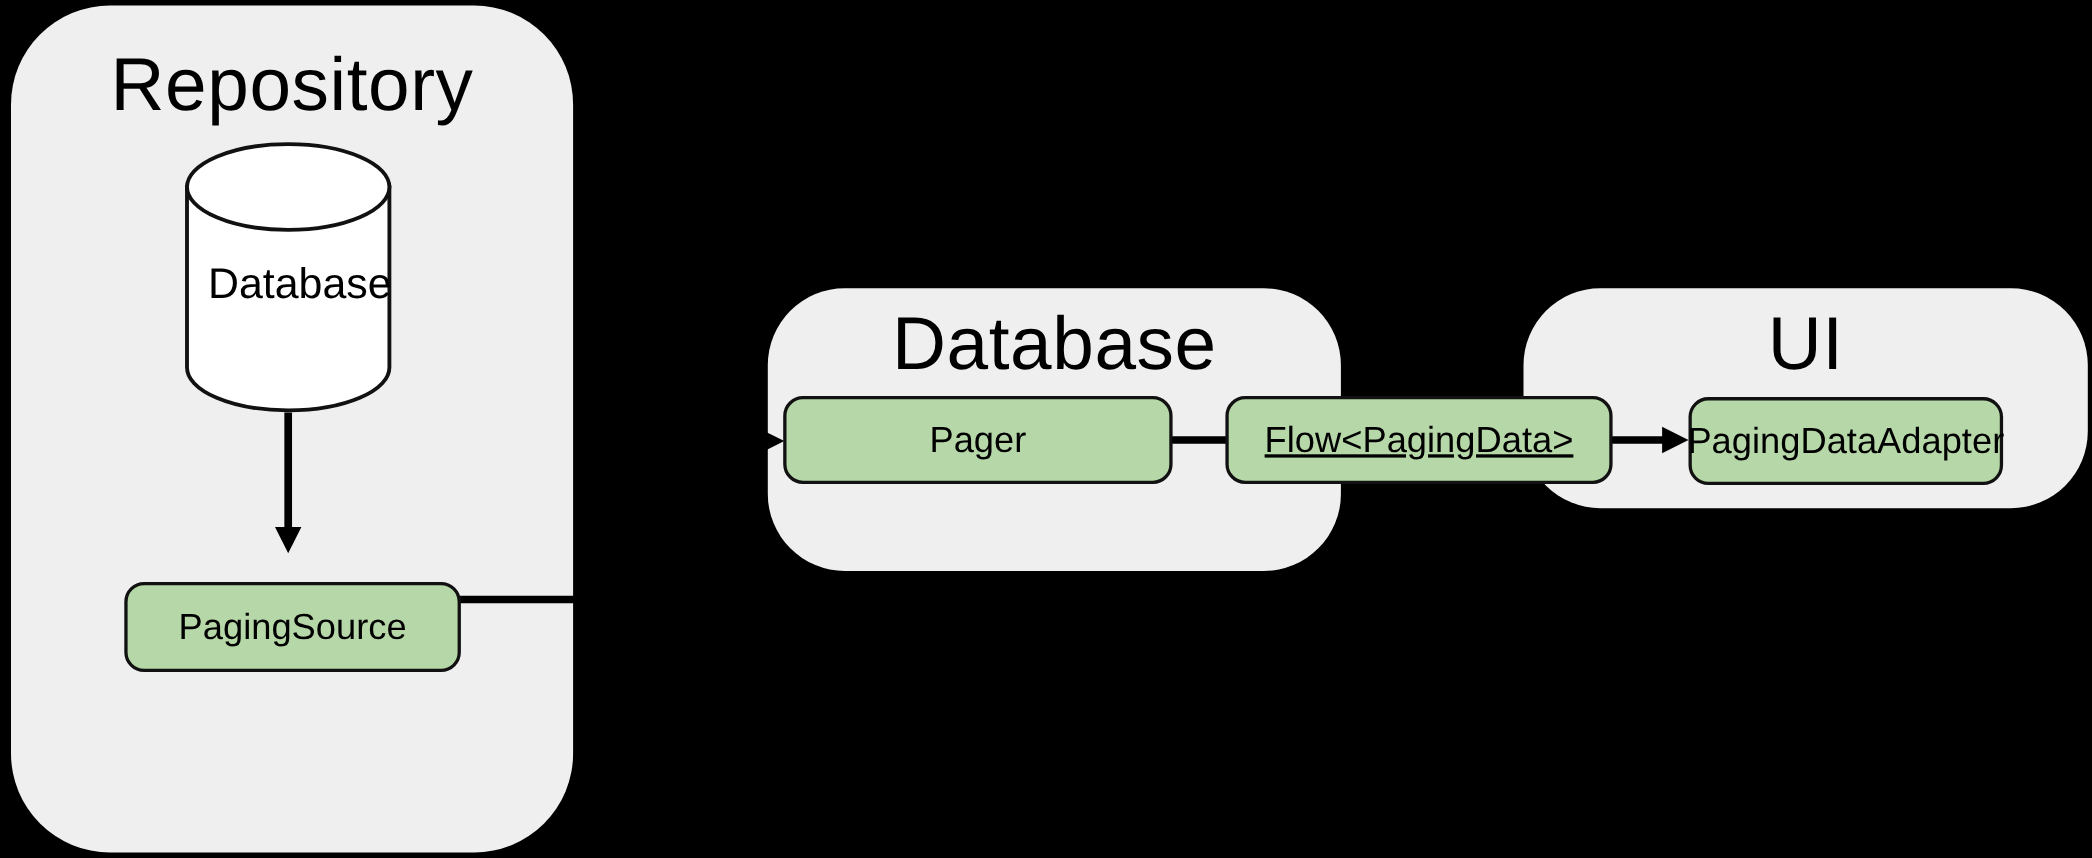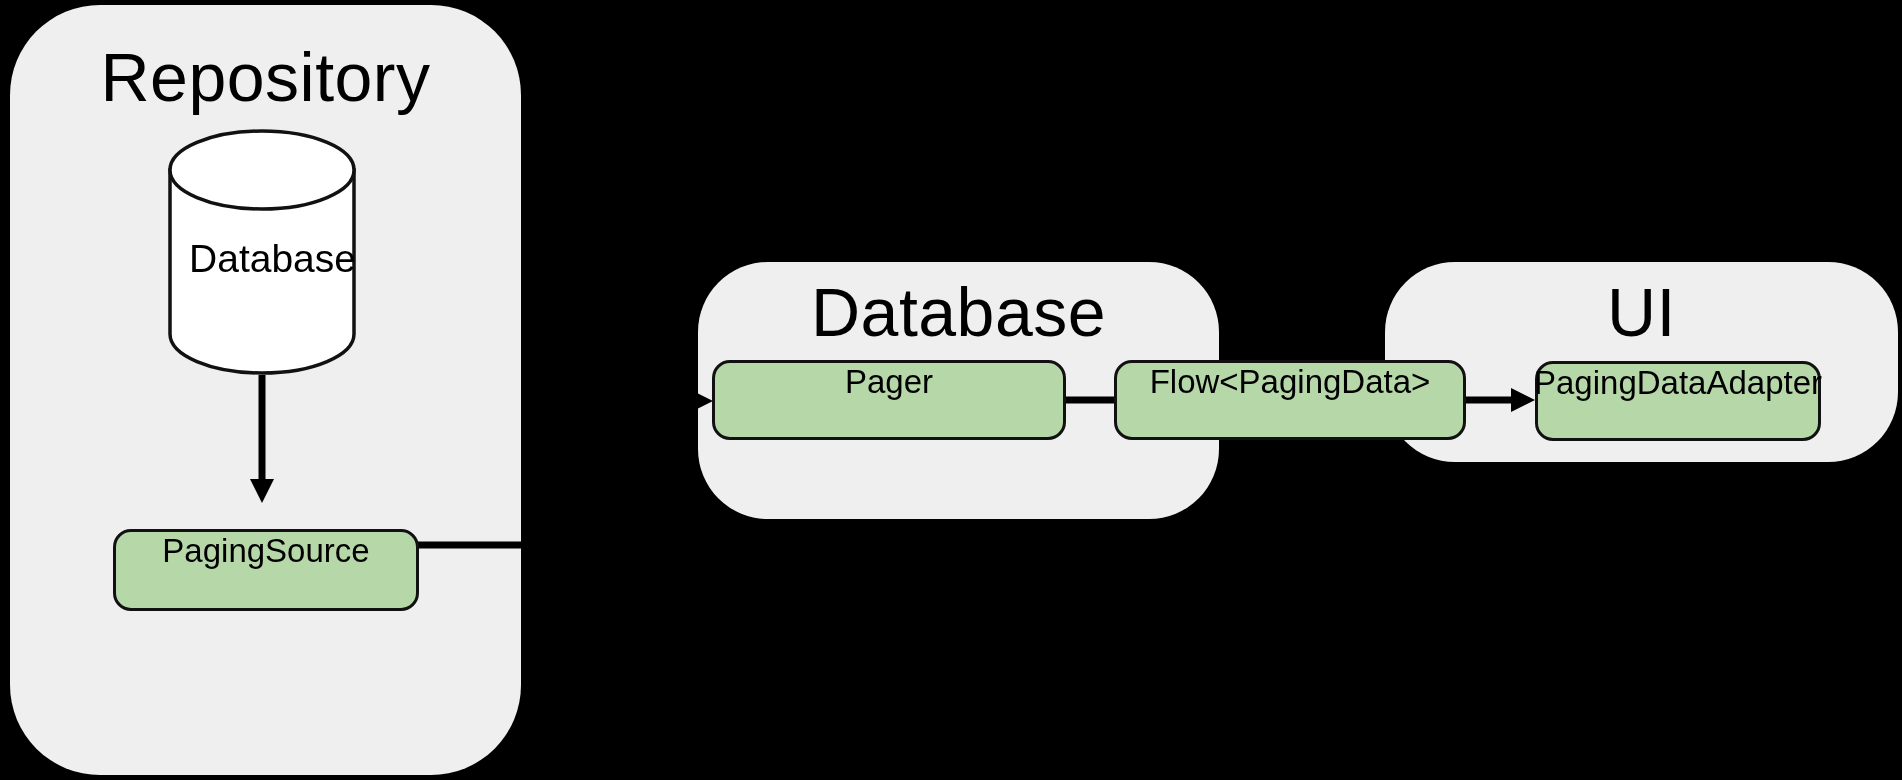--- a/index.html
+++ b/index.html
@@ -71,29 +71,30 @@
     stroke: var(--node-border);
     stroke-width: 3.5;
   }
 
   .node {
     position: absolute;
     background: var(--node-fill);
     border: 3px solid var(--node-border);
     border-radius: 18px;
     display: flex;
+    align-items: center;
     justify-content: center;
     font-size: 33px;
     color: var(--text);
     z-index: 3;
     white-space: nowrap;
   }
   #node-paging-source { left: 113px; top: 529px; width: 306px; height: 82px; }
   #node-pager         { left: 712px; top: 360px; width: 354px; height: 80px; }
-  #node-flow          { left: 1114px; top: 360px; width: 352px; height: 80px; }
+  #node-flow          { left: 1114px; top: 360px; width: 352px; height: 80px; text-decoration: underline; }
   #node-adapter       { left: 1535px; top: 361px; width: 286px; height: 80px; }
 
   .cyl-label {
     position: absolute;
     left: 168px; top: 237px; width: 188px;
     text-align: right;
     font-size: 39px;
     color: var(--text);
     z-index: 3;
   }

